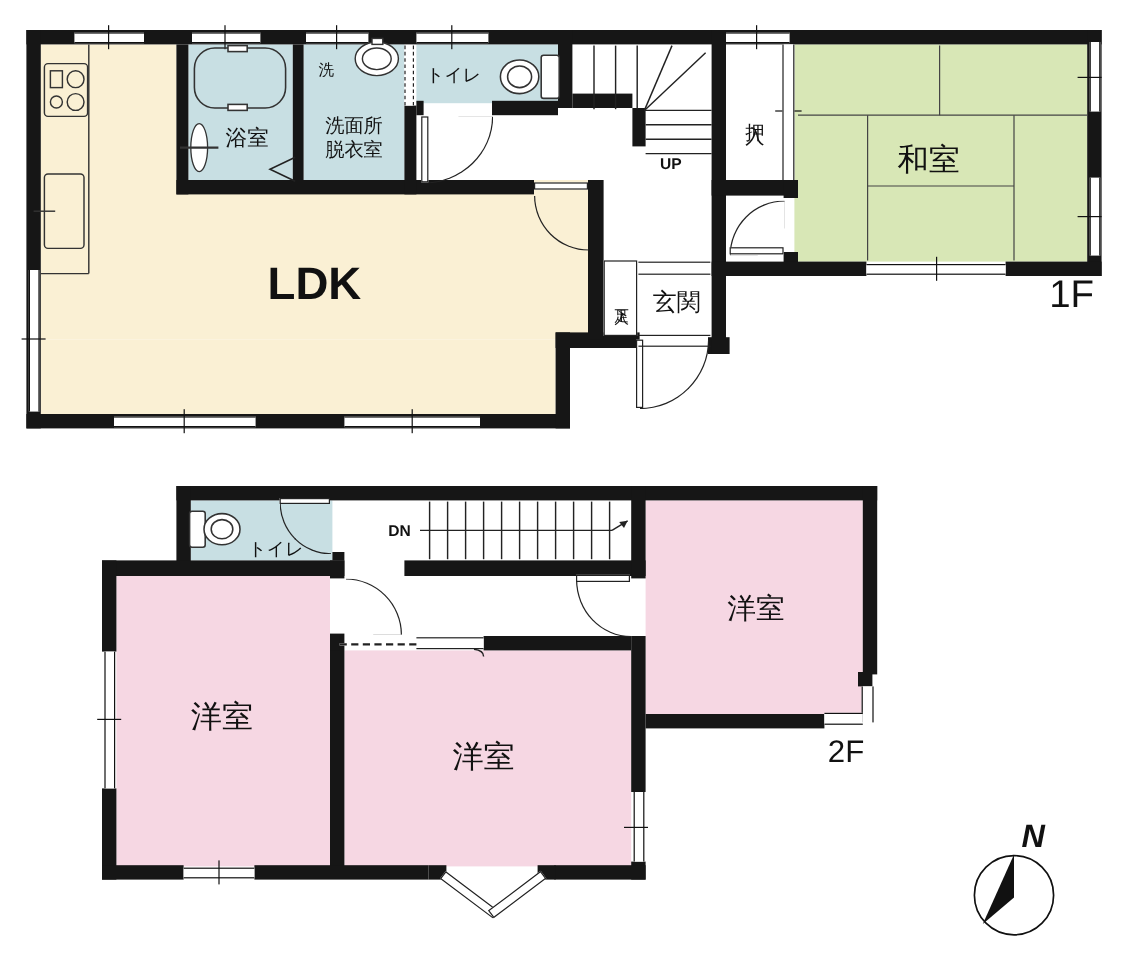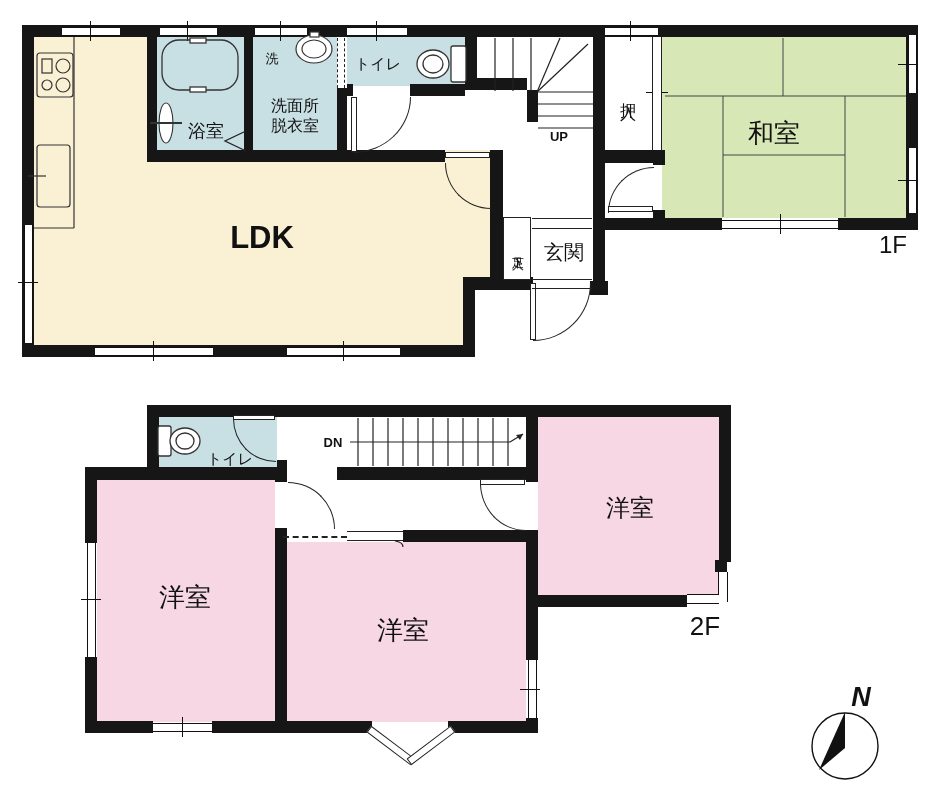--- a/index.html
+++ b/index.html
@@ -229,32 +229,32 @@
     </g>
 
     <path d="M395,541 q8,1 8,6" stroke="#222" stroke-width="1.2" fill="none"></path>
 
     <g>
       <circle cx="845" cy="746" r="33" stroke="#111" stroke-width="1.4" fill="#fff"></circle>
       <polygon points="845,712 819,770 845,748" fill="#111"></polygon>
     </g>
   </svg>
 
-  <div class="lbl" style="left:262px;top:237px;font-size:31px;font-weight:bold">LDK</div>
-  <div class="lbl" style="left:206px;top:131px;font-size:18px">浴室</div>
+  <div class="lbl" style="left:262px;top:237px;font-size:38px;font-weight:bold">LDK</div>
+  <div class="lbl" style="left:206px;top:115px;font-size:18px">浴室</div>
   <div class="lbl" style="left:295px;top:106px;font-size:16px">洗面所</div>
   <div class="lbl" style="left:295px;top:126px;font-size:16px">脱衣室</div>
   <div class="lbl" style="left:272px;top:58px;font-size:13px">洗</div>
   <div class="lbl" style="left:378px;top:63px;font-size:15px">トイレ</div>
   <div class="lbl" style="left:559px;top:136px;font-size:13px;font-weight:bold">UP</div>
   <div class="lbl vlbl" style="left:628px;top:92px;font-size:16px">押入</div>
   <div class="lbl" style="left:774px;top:133px;font-size:26px">和室</div>
   <div class="lbl vlbl" style="left:518px;top:248px;font-size:12px;letter-spacing:0">下足入</div>
   <div class="lbl" style="left:564px;top:252px;font-size:20px">玄関</div>
-  <div class="lbl" style="left:893px;top:245px;font-size:24px">1F</div>
+  <div class="lbl" style="left:893px;top:245px;font-size:32px">1F</div>
 
   <div class="lbl" style="left:230px;top:458px;font-size:15px">トイレ</div>
   <div class="lbl" style="left:333px;top:442px;font-size:13px;font-weight:bold">DN</div>
   <div class="lbl" style="left:630px;top:508px;font-size:24px">洋室</div>
   <div class="lbl" style="left:185px;top:597px;font-size:26px">洋室</div>
   <div class="lbl" style="left:403px;top:630px;font-size:26px">洋室</div>
   <div class="lbl" style="left:705px;top:626px;font-size:26px">2F</div>
 
   <div class="lbl" style="left:861px;top:697px;font-size:27px;font-weight:bold;font-style:italic">N</div>
 </div>

